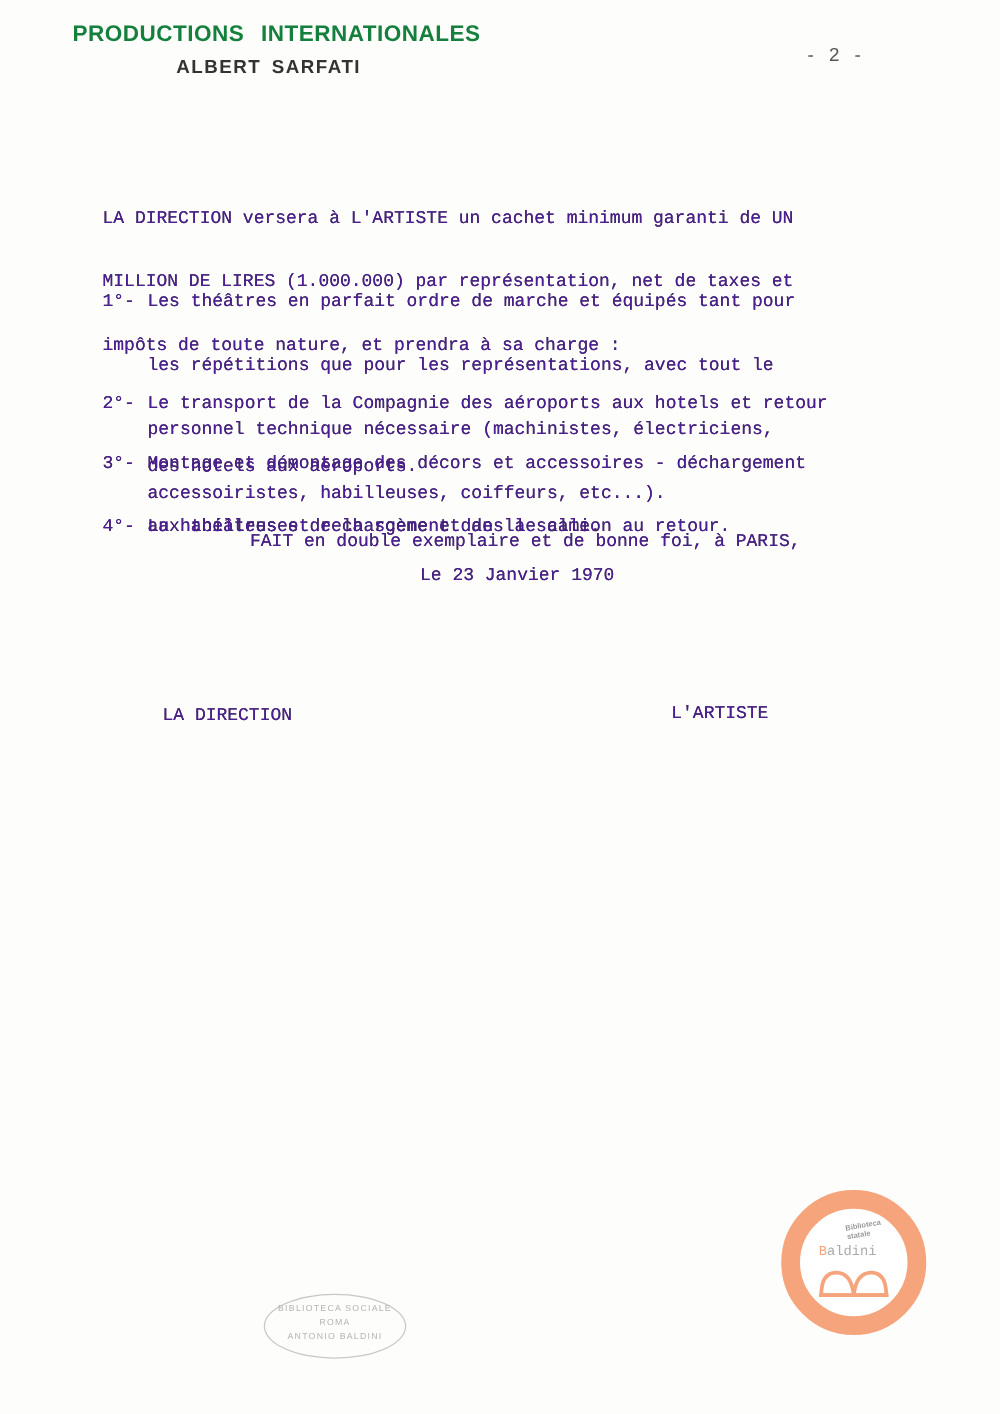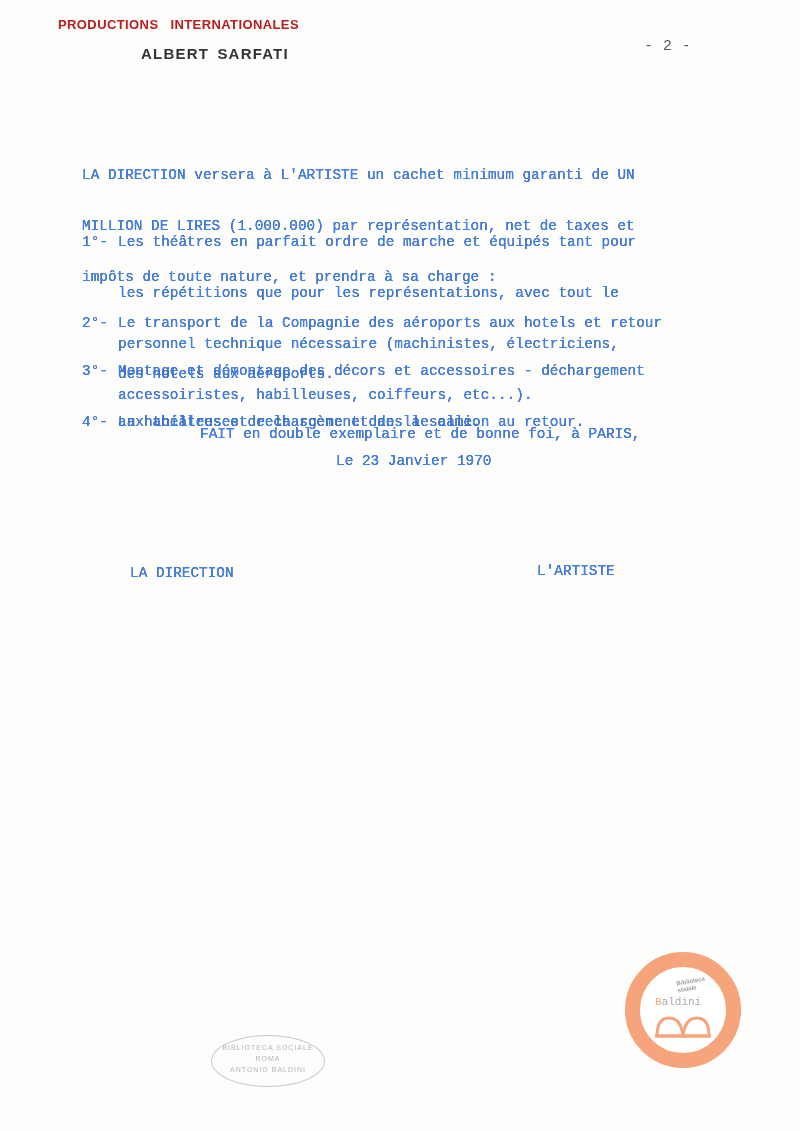--- a/index.html
+++ b/index.html
@@ -6,42 +6,42 @@
     body {
       width: 800px; height: 1131px;
       background: #fdfdfb;
       position: relative;
       overflow: hidden;
       color: #2e2e2e;
     }
     .letterhead-company {
       position: absolute; left: 58px; top: 17px;
       font-family: "Liberation Sans", sans-serif;
-      font-weight: bold; font-size: 13px;
+      font-weight: bold; font-size: 18px;
       letter-spacing: 0.4px; word-spacing: 8px;
-      color: #b91c1c;
+      color: #15803d;
     }
     .letterhead-name {
       position: absolute; left: 141px; top: 45px;
       font-family: "Liberation Sans", sans-serif;
       font-weight: bold; font-size: 15px;
       letter-spacing: 1.2px; word-spacing: 3px;
       color: #333;
     }
     .page-number {
       position: absolute; left: 646px; top: 36px;
       font-family: "Liberation Sans", sans-serif;
       font-size: 15px; color: #555;
       letter-spacing: 2px; word-spacing: 4px;
     }
     .tw {
       font-family: "Liberation Mono", monospace;
       font-size: 14.4px;
       line-height: 17px;
-      color: #3b82f6;
+      color: #4c1d95;
       white-space: pre;
       text-shadow: 0 0 0.4px #303030;
     }
     .intro { position: absolute; left: 82px; top: 133px; }
     .clause { position: absolute; left: 82px; }
     .clause .num { display: inline-block; width: 36px; }
     .fait { position: absolute; left: 189px; top: 426px; margin-left: 11px; }
     .date { position: absolute; left: 336px; top: 453px; }
     .sig-left { position: absolute; left: 130px; top: 565px; text-align: center; }
     .sig-right { position: absolute; left: 537px; top: 563px; }

